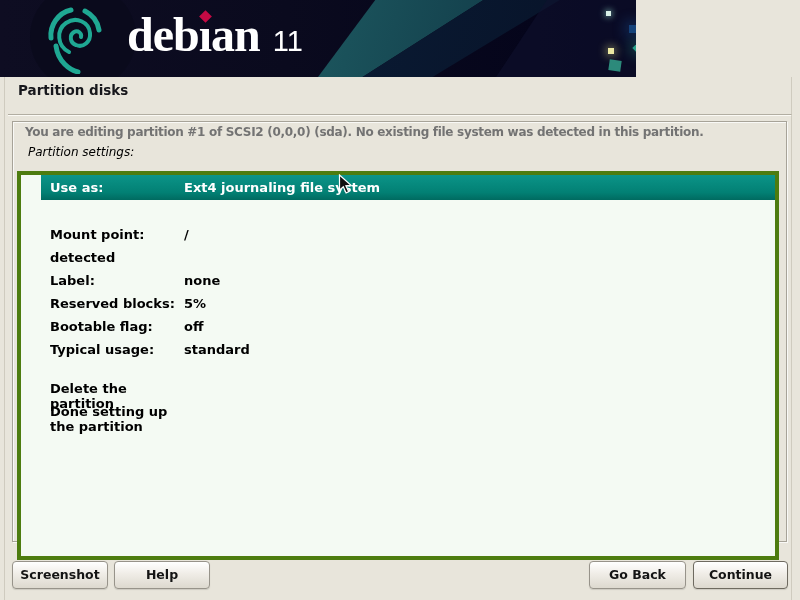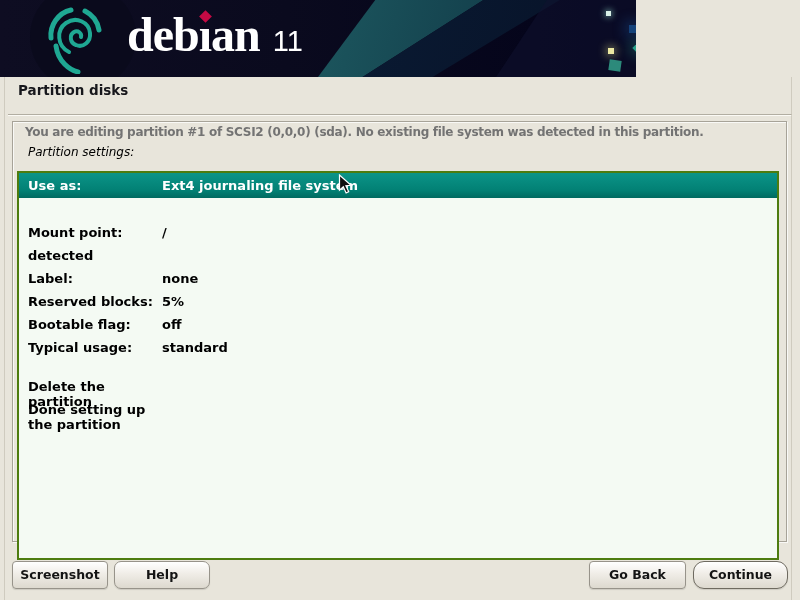--- a/index.html
+++ b/index.html
@@ -39,37 +39,37 @@
     border-top:1px solid #b2aea2;border-bottom:1px solid #fbfaf5;}
   .edge{position:absolute;top:77px;bottom:0;width:1px;background:#c4c0b4;opacity:.7;}
   .edge-l{left:4px;} .edge-r{right:8px;}
   
   .frame{position:absolute;left:12px;top:121px;width:773px;height:419px;
     border:1px solid #a7a398;box-shadow:inset 1px 1px 0 rgba(255,255,255,.75),1px 1px 0 rgba(255,255,255,.75);}
   .info1{position:absolute;left:12px;top:3px;font-size:12px;font-weight:bold;color:#737373;
     letter-spacing:-.3px;white-space:nowrap;}
   .info2{position:absolute;left:15px;top:23px;font-size:12px;font-style:italic;color:#000000;}
   .listbox{position:absolute;left:4px;top:49px;width:762px;height:389px;
-    background:#f4faf3;border:2px solid #4d7c0f;box-sizing:border-box;overflow:hidden;}
+    background:#f4faf3;border:4px solid #4d7c0f;box-sizing:border-box;overflow:hidden;padding-left:20px;}
   .row{display:flex;align-items:center;height:23px;padding-left:9px;
     font-size:13px;font-weight:bold;color:#000;cursor:default;}
   .row .lab{width:134px;flex:none;}
   .row.selected{height:25px;color:#fff;
     background:linear-gradient(#0b9488 0%,#028074 70%,#006a60 100%);}
   
   .btn{position:absolute;top:561px;height:28px;box-sizing:border-box;
     border:1px solid #97938a;border-radius:4px;
     background:linear-gradient(#ffffff 0%,#f0ede7 45%,#ddd9cf 100%);
     font-family:"DejaVu Sans","Liberation Sans",sans-serif;
     font-size:12.5px;font-weight:bold;color:#141414;text-align:center;line-height:26px;
     box-shadow:0 1px 1px rgba(0,0,0,.12);}
   .btn-screenshot{left:12px;width:96px;}
-  .btn-help{left:114px;width:96px;border-radius:7px;}
+  .btn-help{left:114px;width:96px;}
   .btn-goback{left:589px;width:97px;}
-  .btn-continue{left:693px;width:95px;border-color:#6e6a60;border-radius:11px;}
+  .btn-continue{left:693px;width:95px;border-color:#6e6a60;}
   
   .cursor{position:absolute;left:338px;top:174px;pointer-events:none;}
 </style>
 </head>
 <body>
 
 <div class="screen">
 
   <header class="banner">
     <div class="band band1"></div>

